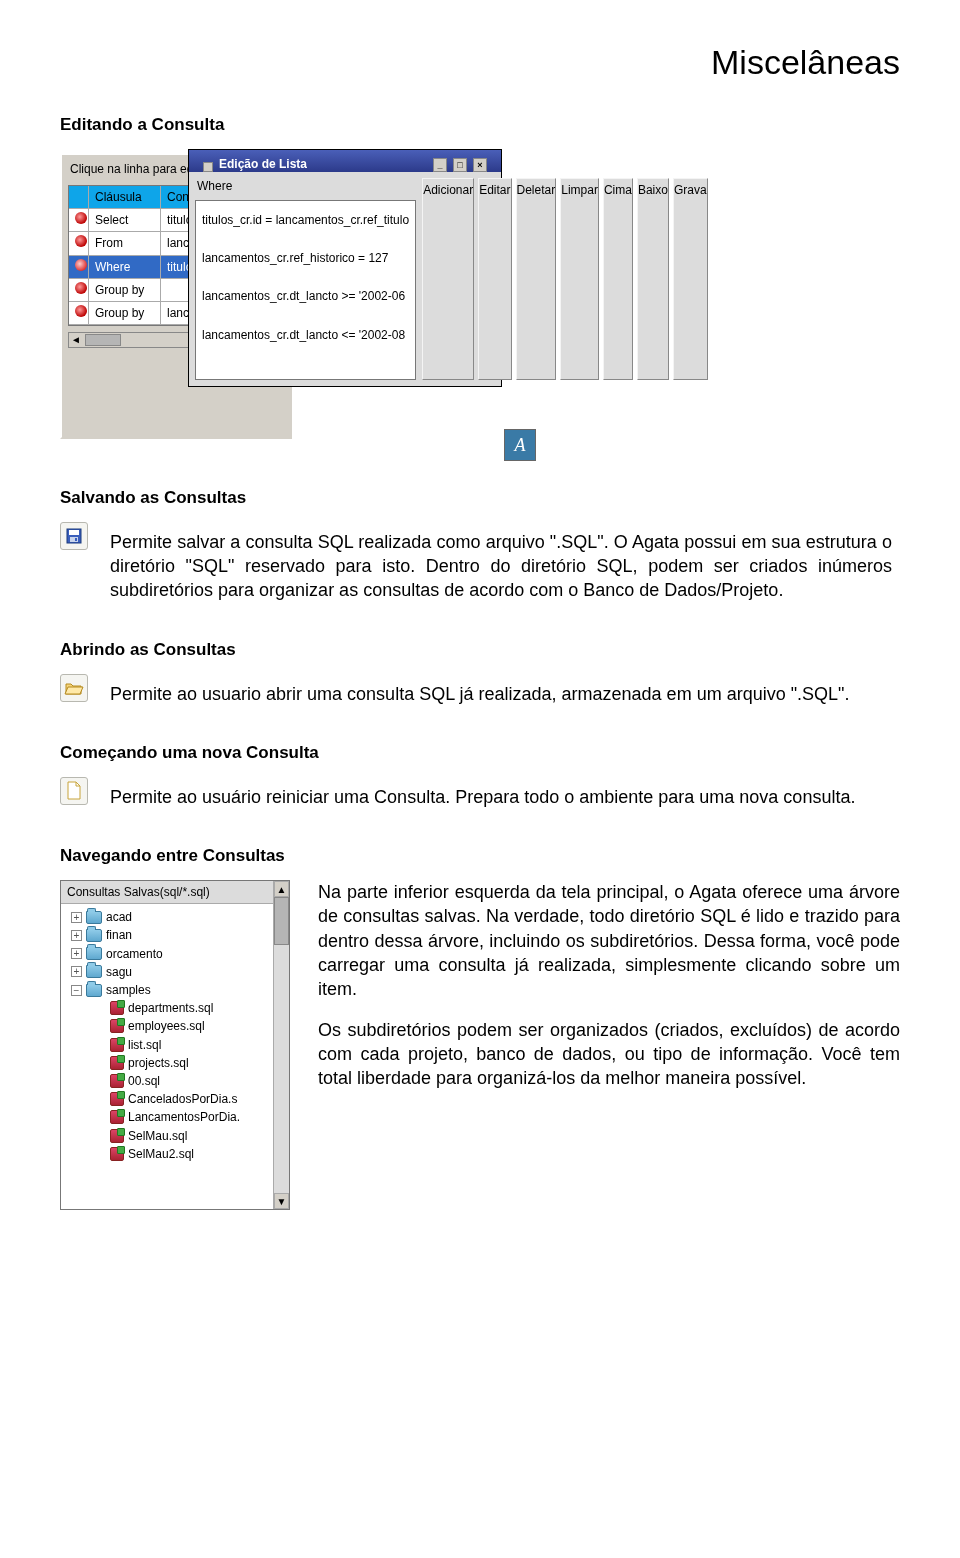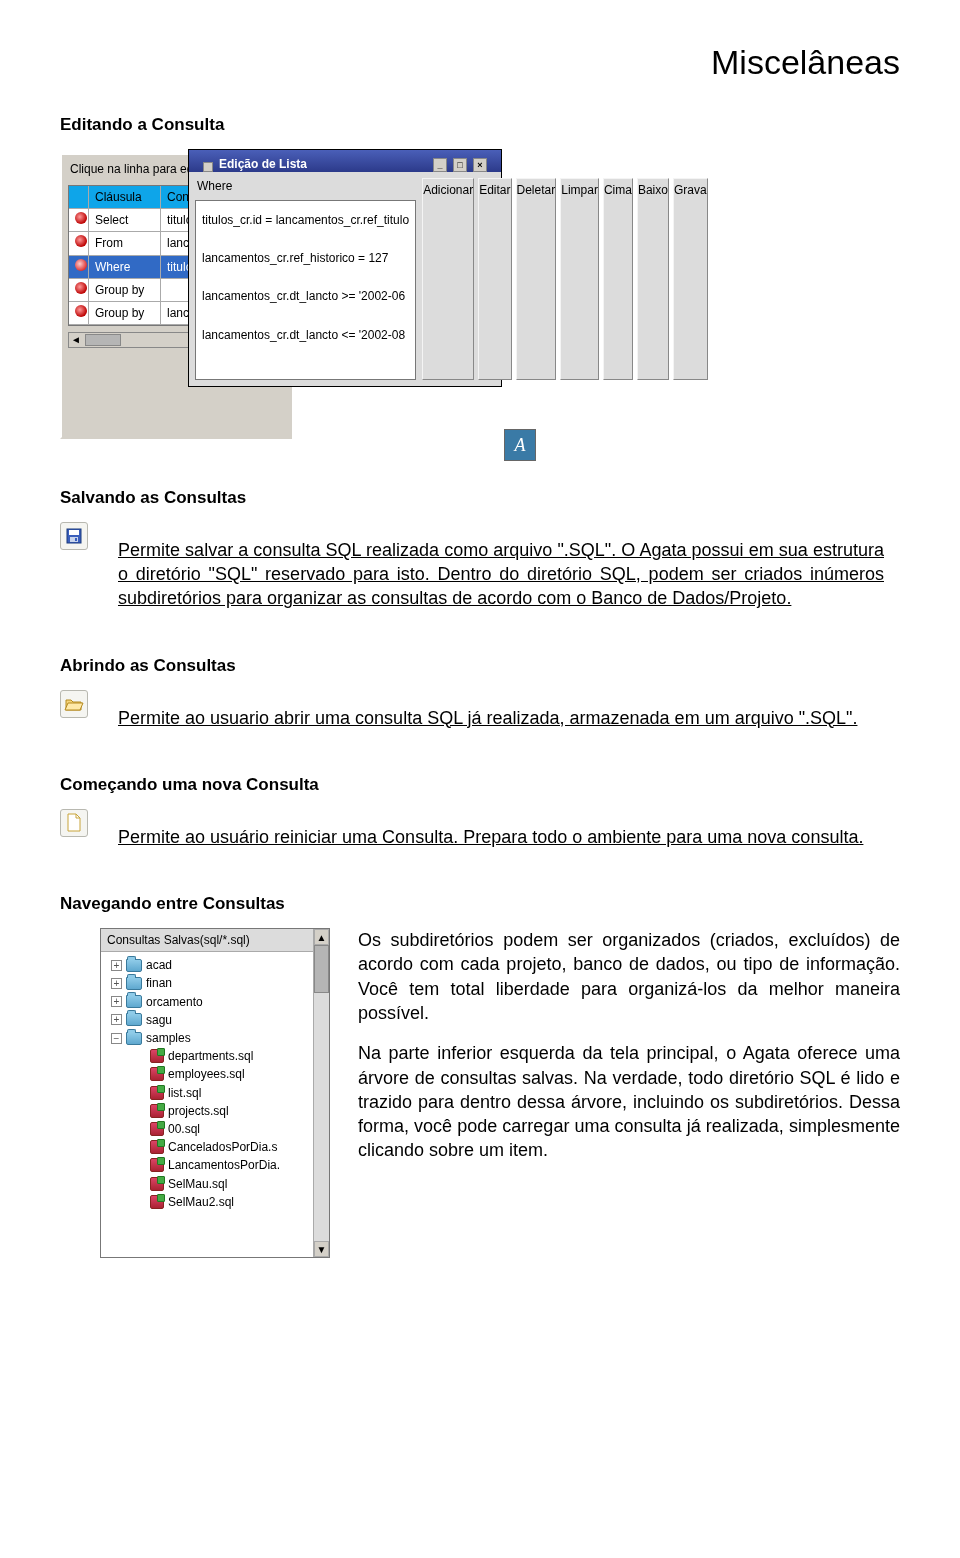--- a/index.html
+++ b/index.html
@@ -35,42 +35,40 @@
     font-size: 18px;
     line-height: 1.35;
     padding-top: 4px;
   }
   .icon-row {
     display: flex;
     align-items: flex-start;
     gap: 14px;
   }
   .icon-row p, .text-block p {
-    margin: 16px;
+    margin: 8px;
     text-align: justify;
     font-size: 18px;
     line-height: 1.35;
-    text-decoration: underline;
   }
   .icon {
     width: 28px;
     height: 28px;
     flex-shrink: 0;
     display: inline-flex;
     align-items: center;
     justify-content: center;
     background: #f5f5f1;
     border: 1px solid #b8b8b0;
     border-radius: 3px;
   }
   .nav-row {
     display: flex;
     gap: 28px;
     align-items: flex-start;
-    margin-left: 40px;
   }
   .nav-right {
     flex: 1;
     font-size: 18px;
     line-height: 1.35;
   }
   .nav-right p { margin: 0 0 16px 0; text-align: justify; }
 
   
   .shot1 {
@@ -485,16 +483,16 @@
     </div>
     <div class="tree-scroll">
       <div class="arrow">▲</div>
       <div class="track">
           <div class="thumb"></div>
         </div>
       <div class="arrow">▼</div>
     </div>
   </div>
   <div class="nav-right">
+    <p>Na parte inferior esquerda da tela principal, o Agata oferece uma árvore de consultas salvas. Na verdade, todo diretório SQL é lido e trazido para dentro dessa árvore, incluindo os subdiretórios. Dessa forma, você pode carregar uma consulta já realizada, simplesmente clicando sobre um item.</p>
     <p>Os subdiretórios podem ser organizados (criados, excluídos) de acordo com cada projeto, banco de dados, ou tipo de informação. Você tem total liberdade para organizá-los da melhor maneira possível.</p>
-    <p>Na parte inferior esquerda da tela principal, o Agata oferece uma árvore de consultas salvas. Na verdade, todo diretório SQL é lido e trazido para dentro dessa árvore, incluindo os subdiretórios. Dessa forma, você pode carregar uma consulta já realizada, simplesmente clicando sobre um item.</p>
   </div>
 </div>
 
 </body></html>

